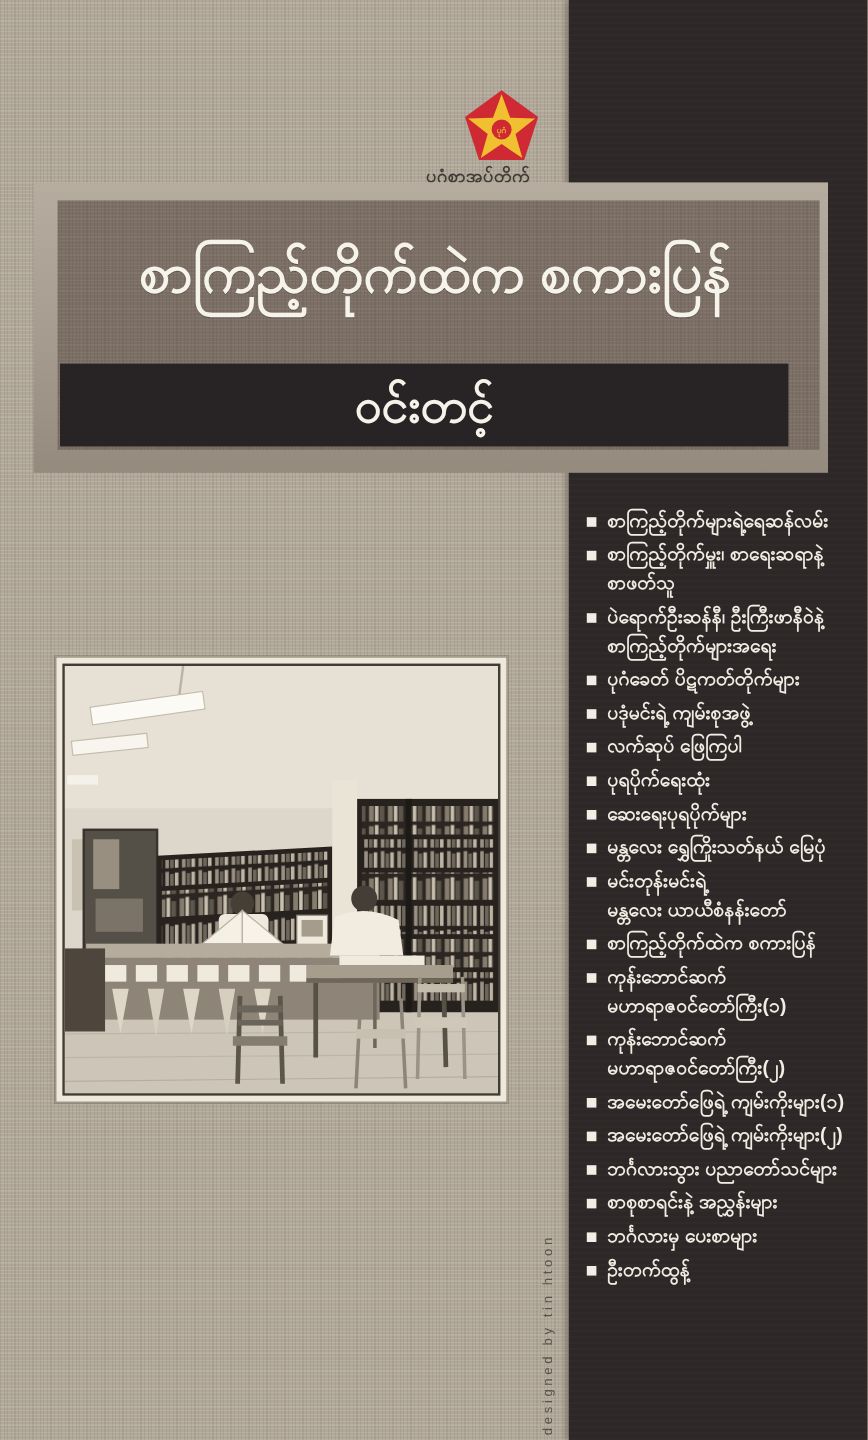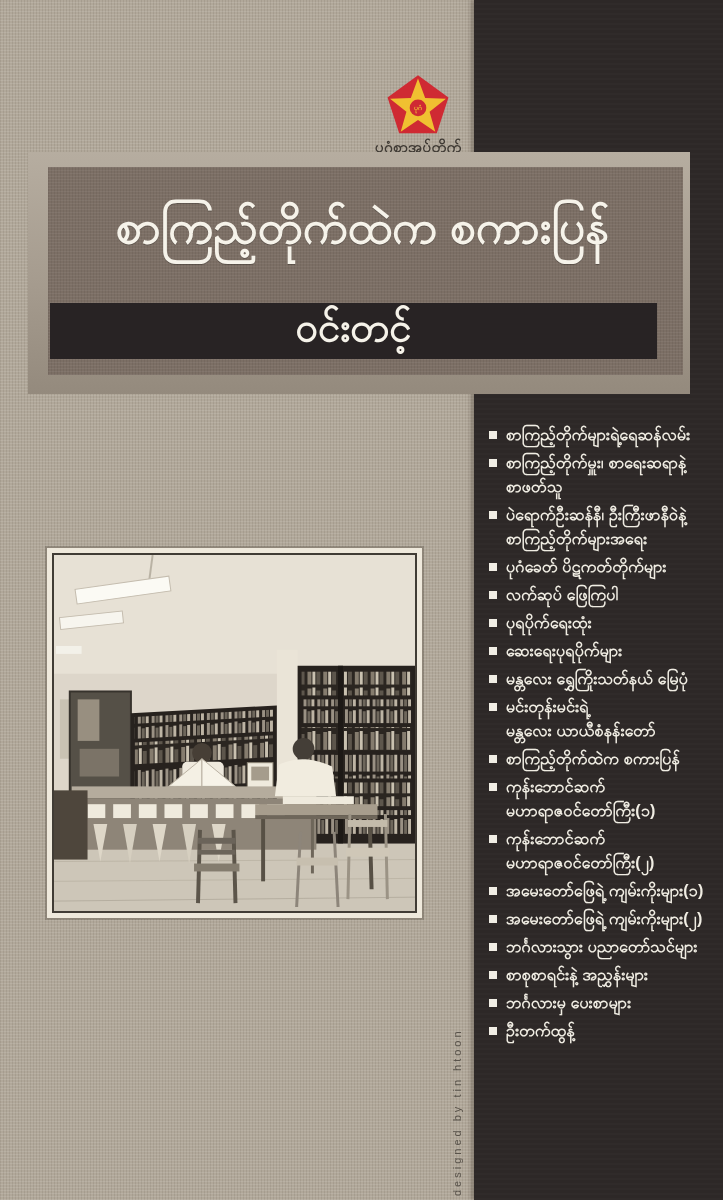--- a/index.html
+++ b/index.html
@@ -15,21 +15,21 @@
   .black-band{
     position:absolute;left:474px;top:0;width:249px;height:1200px;
     background:
       repeating-linear-gradient(0deg, rgba(255,255,255,.015) 0 2px, rgba(0,0,0,0) 2px 5px),
       #2d2827;
     box-shadow:-3px 0 4px rgba(60,50,40,.35);
   }
   
   .logo-wrap{position:absolute;left:386px;top:74px;width:64px;height:64px;}
   .publisher-label{
-    position:absolute;left:336px;top:137px;width:165px;text-align:center;
+    position:absolute;left:316px;top:137px;width:165px;text-align:center;
     font-size:15px;font-weight:bold;color:#3f3a34;letter-spacing:.5px;
   }
   
   .title-panel{
     position:absolute;left:28px;top:152px;width:662px;height:242px;
     background:linear-gradient(180deg,#b6ada0 0%,#a59b8e 55%,#948a7d 100%);
   }
   .title-panel-inner{
     position:absolute;left:20px;top:15px;right:7px;bottom:19px;
     background:
@@ -37,22 +37,22 @@
       repeating-linear-gradient(90deg, rgba(0,0,0,.06) 0 1px, rgba(0,0,0,0) 1px 3px),
       #7c6f65;
   }
   .book-title{
     position:absolute;left:34px;right:32px;top:152px;height:150px;
     display:flex;align-items:center;justify-content:center;text-align:center;
     color:#f6f3ea;font-size:46px;font-weight:bold;line-height:1.05;
     text-shadow:0 1px 0 rgba(0,0,0,.25);white-space:nowrap;overflow:hidden;
   }
   .author-band{
-    position:absolute;left:50px;top:303px;width:607px;height:56px;
-    background:#282324;display:flex;align-items:center;justify-content:center;
+    position:absolute;left:50px;top:303px;width:607px;height:69px;
+    background:#282324;display:flex;align-items:flex-end;justify-content:center;
   }
   .author-name{color:#f5f2e9;font-size:40px;font-weight:bold;}
   
   .photo-frame{
     position:absolute;left:46px;top:547px;width:377px;height:372px;
     background:#efe9dc;padding:5px;border:1px solid #8f8679;
     box-shadow:0 0 0 1px rgba(60,52,44,.25);
   }
   .photo{
     width:100%;height:100%;border:2px solid #413c35;background:#d9d2c5;display:block;
@@ -237,20 +237,26 @@
       </div>
       <div class="toc-item">
         <span class="bullet"></span>
         <div class="toc-text">
           <div>ပုဂံခေတ် ပိဋကတ်တိုက်များ</div>
         </div>
       </div>
       <div class="toc-item">
         <span class="bullet"></span>
         <div class="toc-text">
+          <div>ပဒုံမင်းရဲ့ ကျမ်းစုအဖွဲ့</div>
+        </div>
+      </div>
+      <div class="toc-item">
+        <span class="bullet"></span>
+        <div class="toc-text">
           <div>လက်ဆုပ် ဖြေကြပါ</div>
         </div>
       </div>
       <div class="toc-item">
         <span class="bullet"></span>
         <div class="toc-text">
           <div>ပုရပိုက်ရေးထုံး</div>
         </div>
       </div>
       <div class="toc-item">

